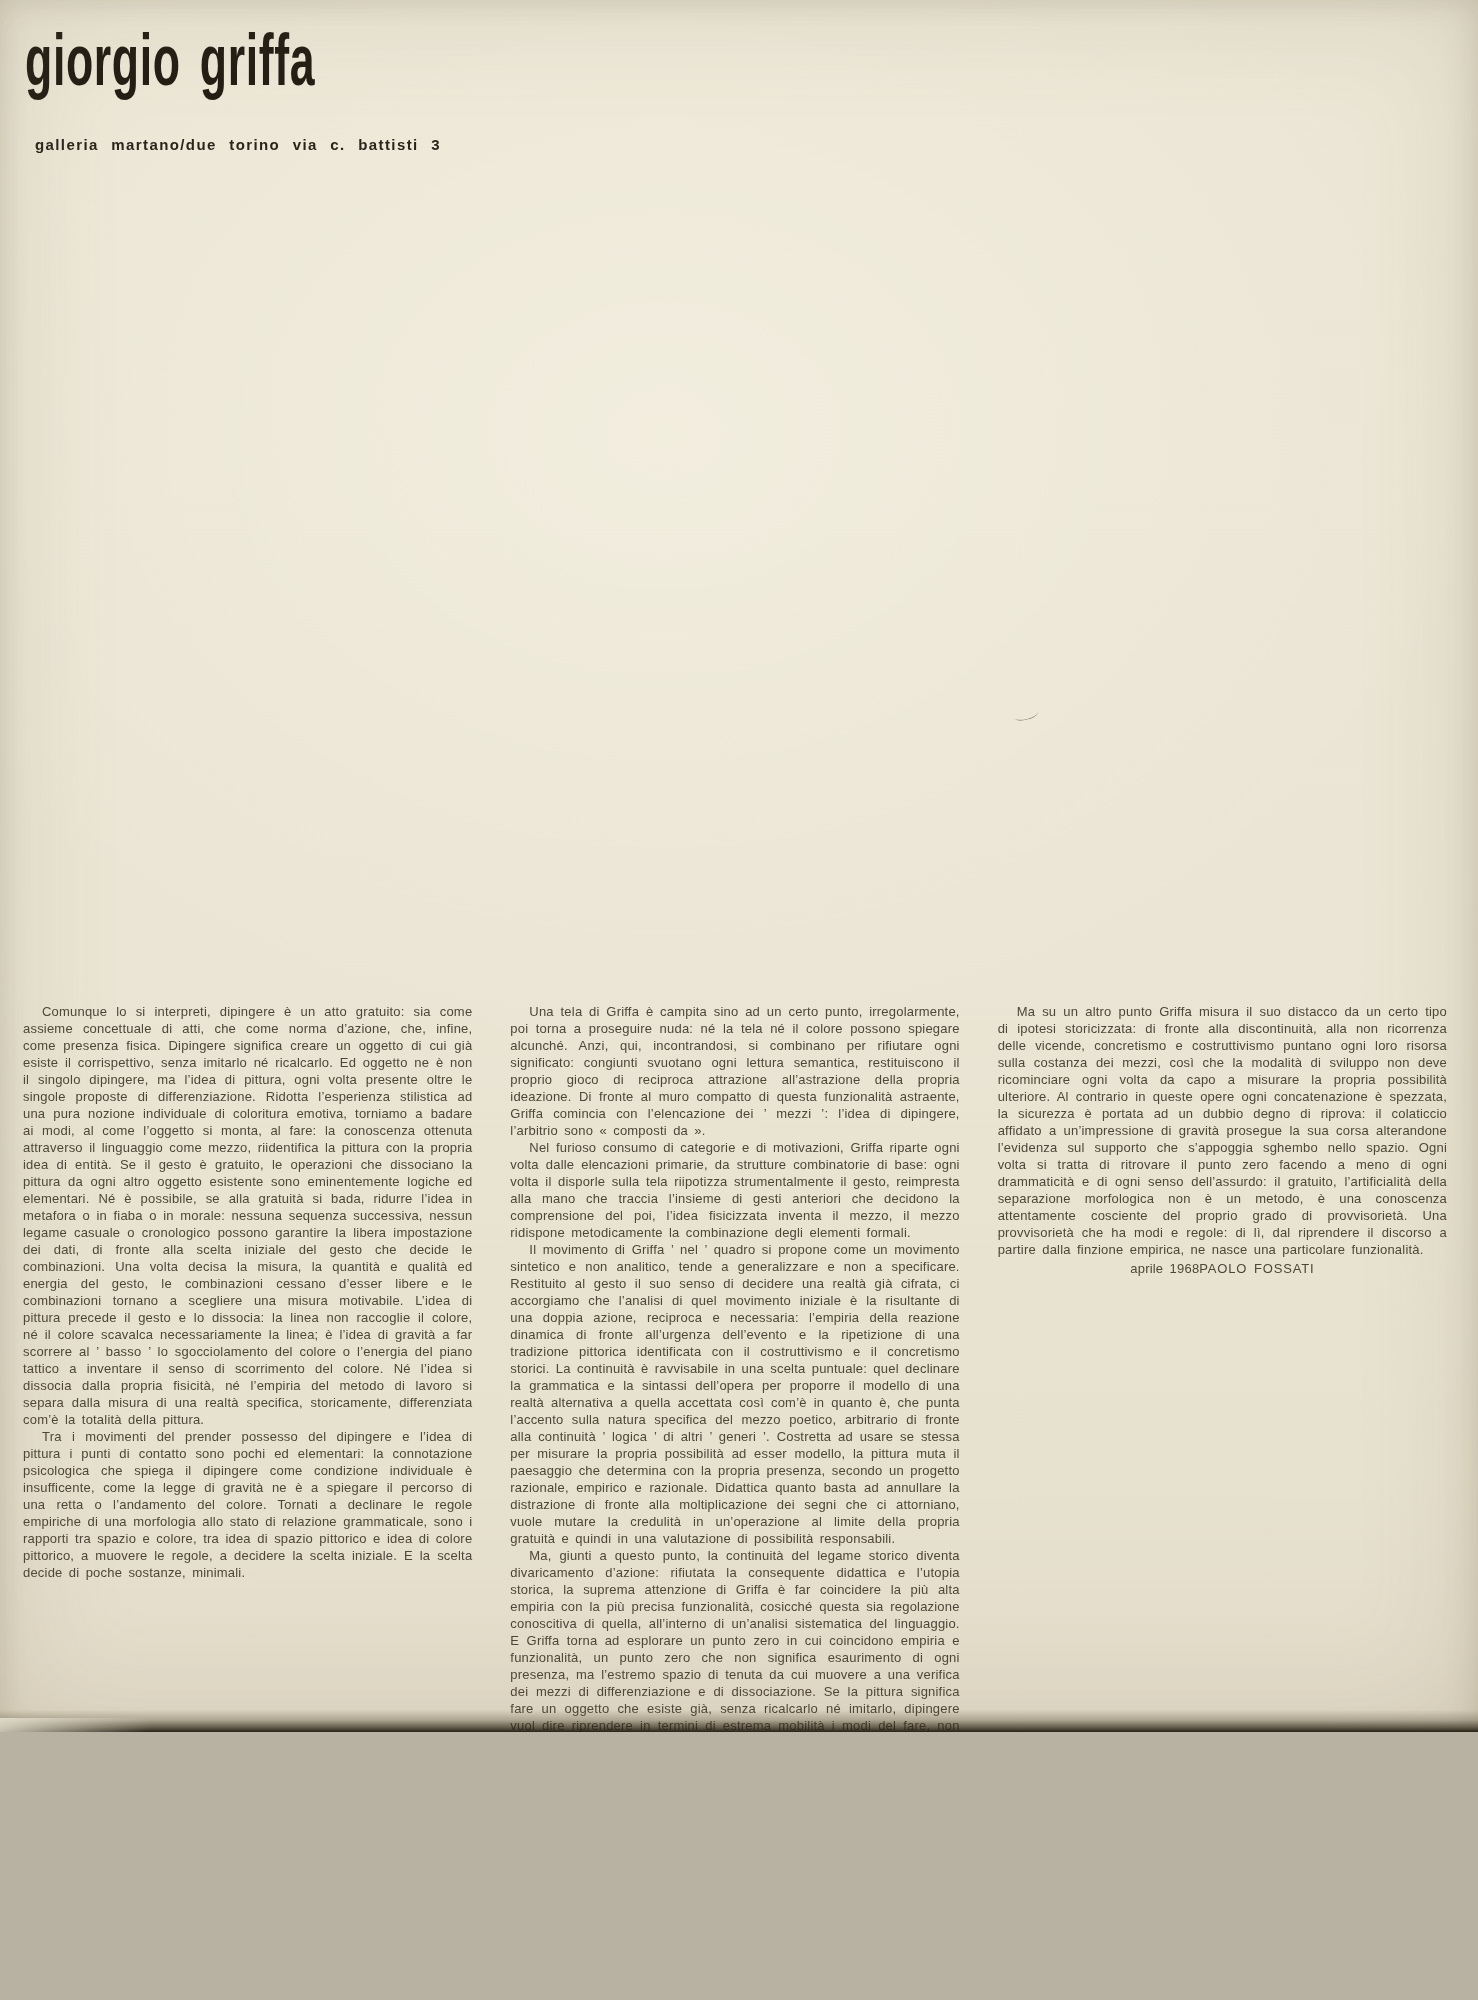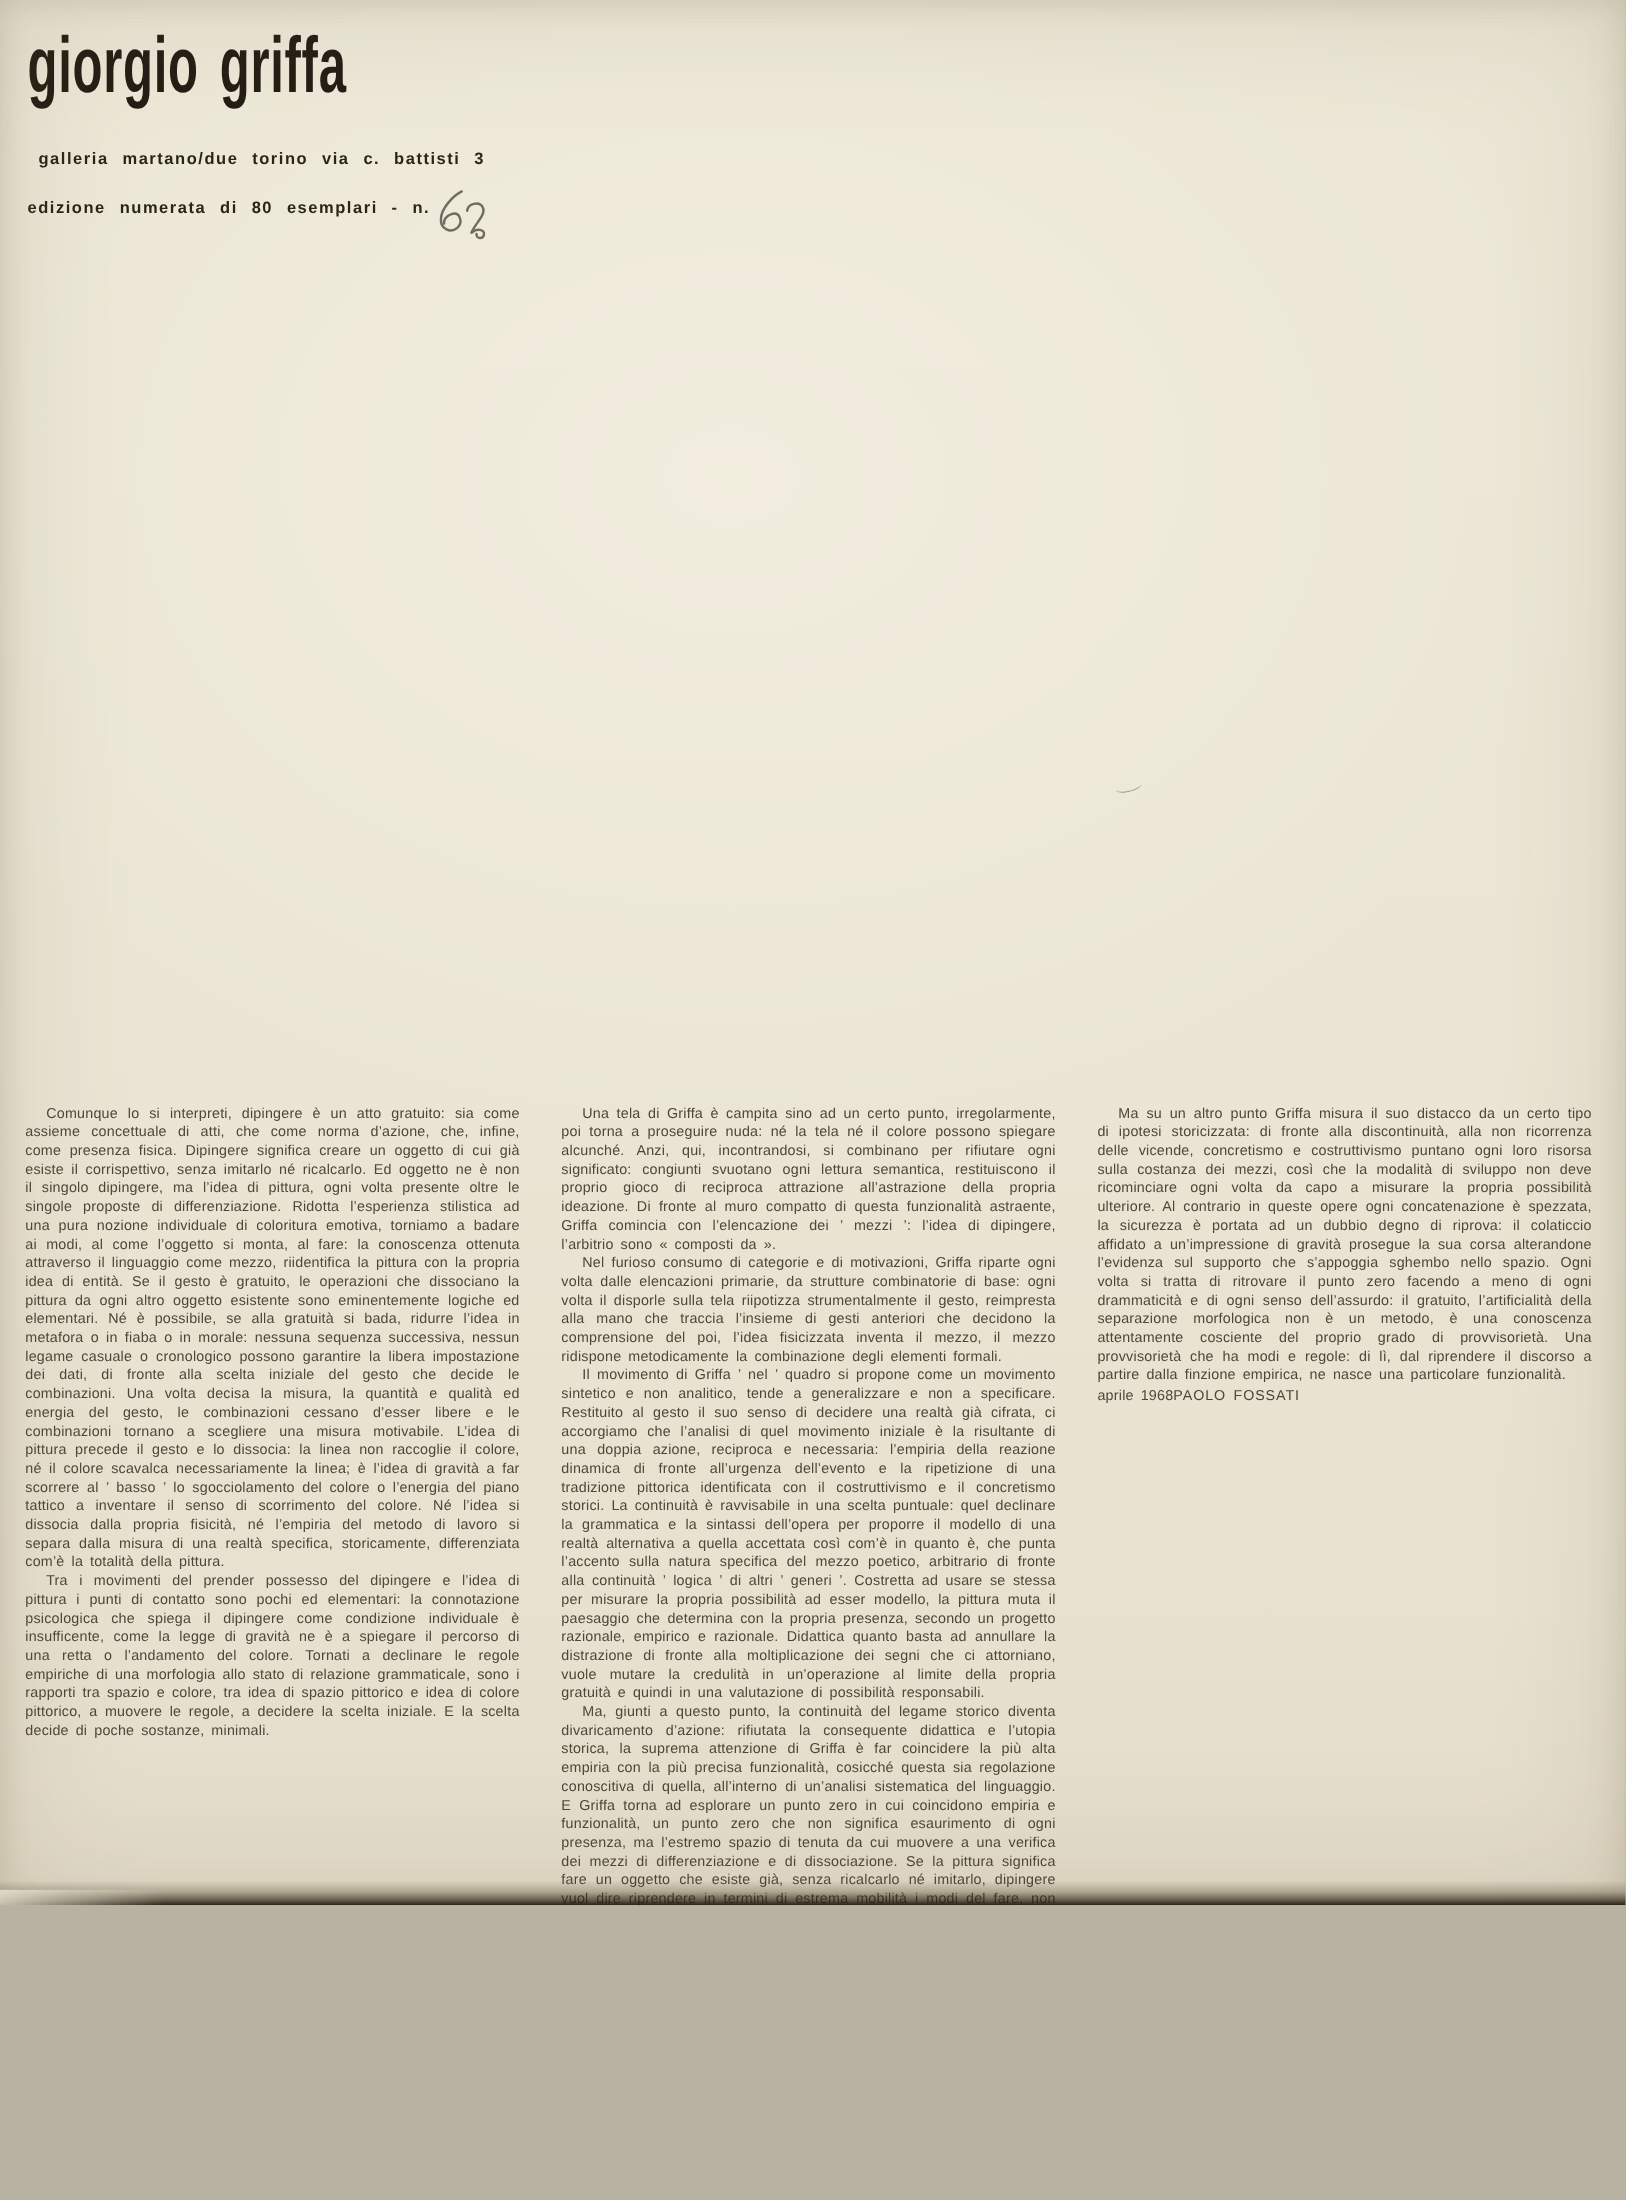--- a/index.html
+++ b/index.html
@@ -64,40 +64,34 @@
     position:absolute;left:23px;top:1003px;width:1424px;
     display:flex;gap:38px;
     font-size:13px;line-height:17px;
     letter-spacing:0.2px;word-spacing:2.5px;
     color:#4e4639;
     text-align:justify;
   }
   .essay .col{flex:1 1 0;}
   .essay p{margin:0;text-indent:19px;}
   .sig-row{
-    display:flex;justify-content:flex-start;
+    display:flex;justify-content:center;
     margin-top:2px;text-indent:0;
   }
   .sig-row .author{letter-spacing:0.8px;}
 </style>
 </head>
 <body>
 
 <div class="page">
 
   <h1 class="title">giorgio griffa</h1>
 
   <div class="gallery-line">galleria martano/due torino via c. battisti 3</div>
 
-  <div class="edition-line"><span>edizione numerata di 80 esemplari - n.</span><svg width="58" height="50" viewBox="0 0 58 50" aria-hidden="true">
-      <g fill="none" stroke="#716c62" stroke-width="2.2" stroke-linecap="round" transform="rotate(-6 29 25)">
-        <path d="M30 4 C22 7, 10 17, 8.5 27 C7 36, 16 41, 22.5 36.5 C28.5 32, 26.5 22, 18.5 23.5 C13.5 24.5, 10.5 28.5, 11 31.5"></path>
-        <path d="M33 22 C34.5 15.5, 45 14, 47.5 20.5 C49.8 26.5, 41 33, 36.5 39.5 C34.8 41.8, 34.2 43, 35.5 42 C40 38.5, 47 40.5, 46 45 C45 49.3, 38.5 48.8, 39.2 43.8"></path>
-      </g>
-    </svg></div>
 
   <main class="essay">
     <div class="col">
         <p>Comunque lo si interpreti, dipingere è un atto gratuito: sia come assieme concettuale di atti, che come norma d’azione, che, infine, come presenza fisica. Dipingere significa creare un oggetto di cui già esiste il corrispettivo, senza imitarlo né ricalcarlo. Ed oggetto ne è non il singolo dipingere, ma l’idea di pittura, ogni volta presente oltre le singole proposte di differenziazione. Ridotta l’esperienza stilistica ad una pura nozione individuale di coloritura emotiva, torniamo a badare ai modi, al come l’oggetto si monta, al fare: la conoscenza ottenuta attraverso il linguaggio come mezzo, riidentifica la pittura con la propria idea di entità. Se il gesto è gratuito, le operazioni che dissociano la pittura da ogni altro oggetto esistente sono eminentemente logiche ed elementari. Né è possibile, se alla gratuità si bada, ridurre l’idea in metafora o in fiaba o in morale: nessuna sequenza successiva, nessun legame casuale o cronologico possono garantire la libera impostazione dei dati, di fronte alla scelta iniziale del gesto che decide le combinazioni. Una volta decisa la misura, la quantità e qualità ed energia del gesto, le combinazioni cessano d’esser libere e le combinazioni tornano a scegliere una misura motivabile. L’idea di pittura precede il gesto e lo dissocia: la linea non raccoglie il colore, né il colore scavalca necessariamente la linea; è l’idea di gravità a far scorrere al ’ basso ’ lo sgocciolamento del colore o l’energia del piano tattico a inventare il senso di scorrimento del colore. Né l’idea si dissocia dalla propria fisicità, né l’empiria del metodo di lavoro si separa dalla misura di una realtà specifica, storicamente, differenziata com’è la totalità della pittura.</p>
         <p>Tra i movimenti del prender possesso del dipingere e l’idea di pittura i punti di contatto sono pochi ed elementari: la connotazione psicologica che spiega il dipingere come condizione individuale è insufficente, come la legge di gravità ne è a spiegare il percorso di una retta o l’andamento del colore. Tornati a declinare le regole empiriche di una morfologia allo stato di relazione grammaticale, sono i rapporti tra spazio e colore, tra idea di spazio pittorico e idea di colore pittorico, a muovere le regole, a decidere la scelta iniziale. E la scelta decide di poche sostanze, minimali.</p>
       </div>
     <div class="col">
         <p>Una tela di Griffa è campita sino ad un certo punto, irregolarmente, poi torna a proseguire nuda: né la tela né il colore possono spiegare alcunché. Anzi, qui, incontrandosi, si combinano per rifiutare ogni significato: congiunti svuotano ogni lettura semantica, restituiscono il proprio gioco di reciproca attrazione all’astrazione della propria ideazione. Di fronte al muro compatto di questa funzionalità astraente, Griffa comincia con l’elencazione dei ’ mezzi ’: l’idea di dipingere, l’arbitrio sono « composti da ».</p>
         <p>Nel furioso consumo di categorie e di motivazioni, Griffa riparte ogni volta dalle elencazioni primarie, da strutture combinatorie di base: ogni volta il disporle sulla tela riipotizza strumentalmente il gesto, reimpresta alla mano che traccia l’insieme di gesti anteriori che decidono la comprensione del poi, l’idea fisicizzata inventa il mezzo, il mezzo ridispone metodicamente la combinazione degli elementi formali.</p>
         <p>Il movimento di Griffa ’ nel ’ quadro si propone come un movimento sintetico e non analitico, tende a generalizzare e non a specificare. Restituito al gesto il suo senso di decidere una realtà già cifrata, ci accorgiamo che l’analisi di quel movimento iniziale è la risultante di una doppia azione, reciproca e necessaria: l’empiria della reazione dinamica di fronte all’urgenza dell’evento e la ripetizione di una tradizione pittorica identificata con il costruttivismo e il concretismo storici. La continuità è ravvisabile in una scelta puntuale: quel declinare la grammatica e la sintassi dell’opera per proporre il modello di una realtà alternativa a quella accettata così com’è in quanto è, che punta l’accento sulla natura specifica del mezzo poetico, arbitrario di fronte alla continuità ’ logica ’ di altri ’ generi ’. Costretta ad usare se stessa per misurare la propria possibilità ad esser modello, la pittura muta il paesaggio che determina con la propria presenza, secondo un progetto razionale, empirico e razionale. Didattica quanto basta ad annullare la distrazione di fronte alla moltiplicazione dei segni che ci attorniano, vuole mutare la credulità in un’operazione al limite della propria gratuità e quindi in una valutazione di possibilità responsabili.</p>

